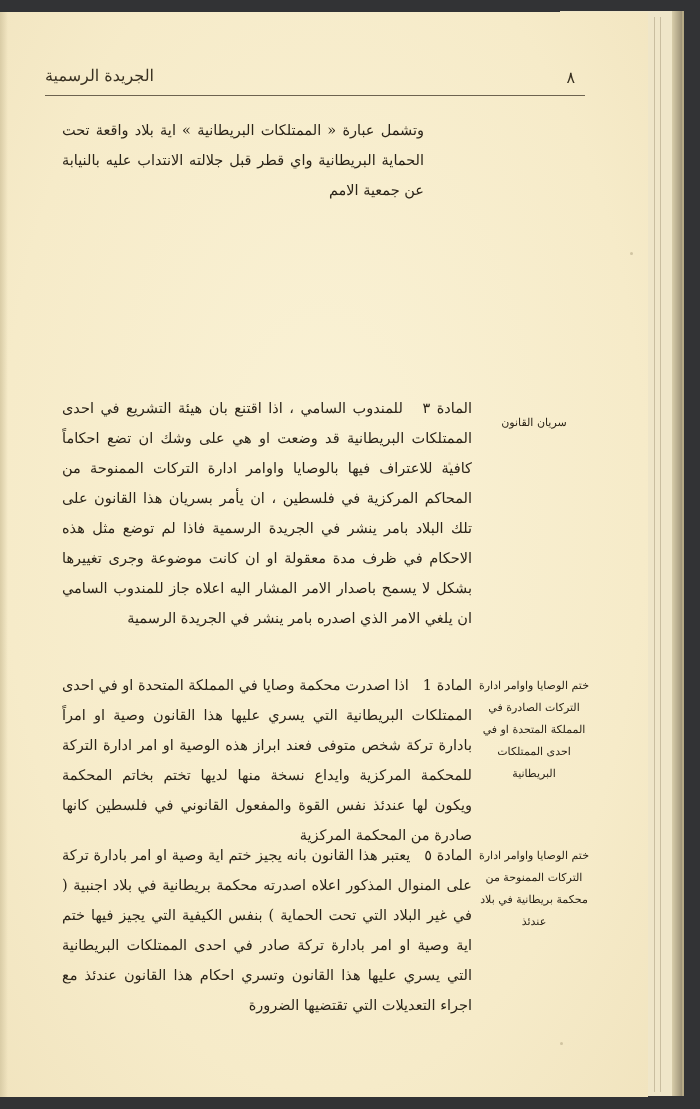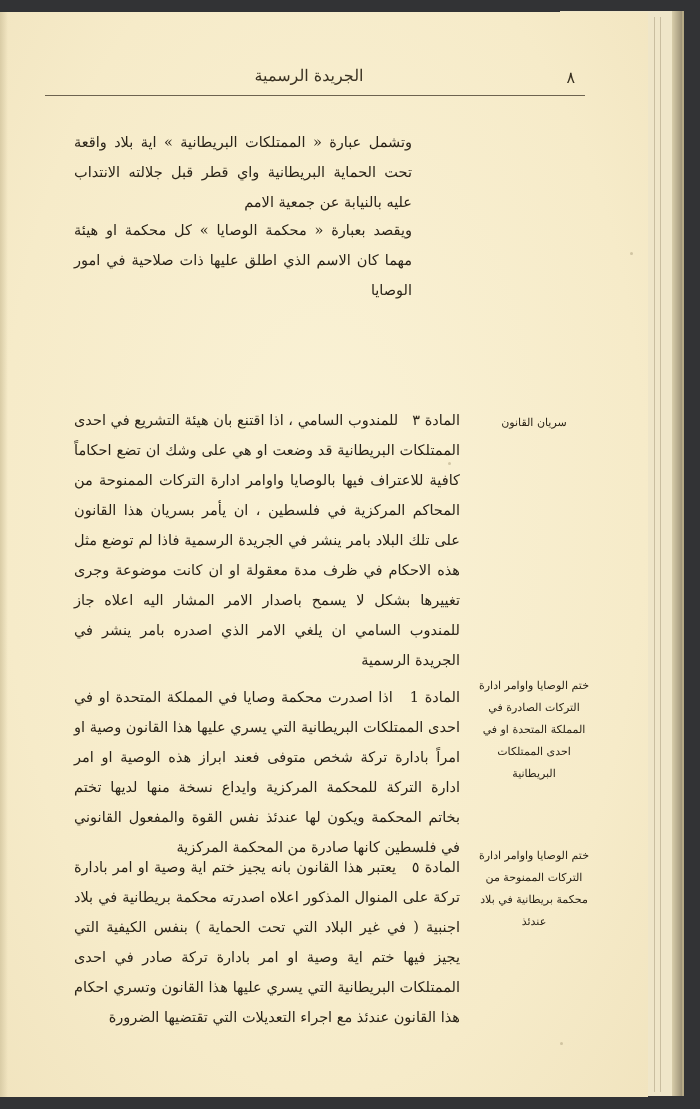--- a/index.html
+++ b/index.html
@@ -72,21 +72,21 @@
       position: absolute;
       right: 10px;
       top: 4px;
       font-size: 16px;
     }
     .running-head .journal-title {
       position: absolute;
       left: 0;
       right: 12px;
       top: 2px;
-      text-align: center;
+      text-align: left;
       font-size: 16px;
     }
     .head-rule {
       position: absolute;
       top: 83px;
       left: 45px;
       width: 540px;
       height: 1px;
       background: #6d6350;
     }
@@ -96,21 +96,21 @@
       width: 410px;
       direction: rtl;
       text-align: justify;
       text-align-last: right;
       font-family: "DejaVu Serif", serif;
       font-size: 14.5px;
       line-height: 30px;
       color: #2b2418;
     }
     .body-text p {
-      margin: 12px;
+      margin: 0;
     }
     .indent {
       padding-right: 48px;
     }
     .margin-note {
       position: absolute;
       left: 478px;
       width: 112px;
       direction: rtl;
       text-align: center;
@@ -151,23 +151,20 @@
     <div class="running-head">
       <span class="page-number">٨</span>
       <span class="journal-title">الجريدة الرسمية</span>
     </div>
     <div class="head-rule"></div>
 
     <div class="body-text" style="top:103px">
       <p class="indent">وتشمل عبارة « الممتلكات البريطانية » اية بلاد واقعة تحت الحماية البريطانية واي قطر قبل جلالته الانتداب عليه بالنيابة عن جمعية الامم</p>
     </div>
 
-    <div class="body-text" style="top:191px">
-      <p class="indent">ويقصد بعبارة « محكمة الوصايا » كل محكمة او هيئة مهما كان الاسم الذي اطلق عليها ذات صلاحية في امور الوصايا</p>
-    </div>
 
 
     <div class="margin-note" style="top:400px">سريان القانون</div>
     <div class="body-text" style="top:381px">
       <p><span>المادة ٣</span>&nbsp;&nbsp;&nbsp;<span>للمندوب السامي ، اذا اقتنع بان هيئة التشريع في احدى الممتلكات البريطانية قد وضعت او هي على وشك ان تضع احكاماً كافية للاعتراف فيها بالوصايا واوامر ادارة التركات الممنوحة من المحاكم المركزية في فلسطين ، ان يأمر بسريان هذا القانون على تلك البلاد بامر ينشر في الجريدة الرسمية فاذا لم توضع مثل هذه الاحكام في ظرف مدة معقولة او ان كانت موضوعة وجرى تغييرها بشكل لا يسمح باصدار الامر المشار اليه اعلاه جاز للمندوب السامي ان يلغي الامر الذي اصدره بامر ينشر في الجريدة الرسمية</span></p>
     </div>
 
     <div class="margin-note" style="top:663px">ختم الوصايا واوامر ادارة التركات الصادرة في المملكة المتحدة او في احدى الممتلكات البريطانية</div>
     <div class="body-text" style="top:658px">
       <p><span>المادة 1</span>&nbsp;&nbsp;&nbsp;<span>اذا اصدرت محكمة وصايا في المملكة المتحدة او في احدى الممتلكات البريطانية التي يسري عليها هذا القانون وصية او امراً بادارة تركة شخص متوفى فعند ابراز هذه الوصية او امر ادارة التركة للمحكمة المركزية وايداع نسخة منها لديها تختم بخاتم المحكمة ويكون لها عندئذ نفس القوة والمفعول القانوني في فلسطين كانها صادرة من المحكمة المركزية</span></p>

